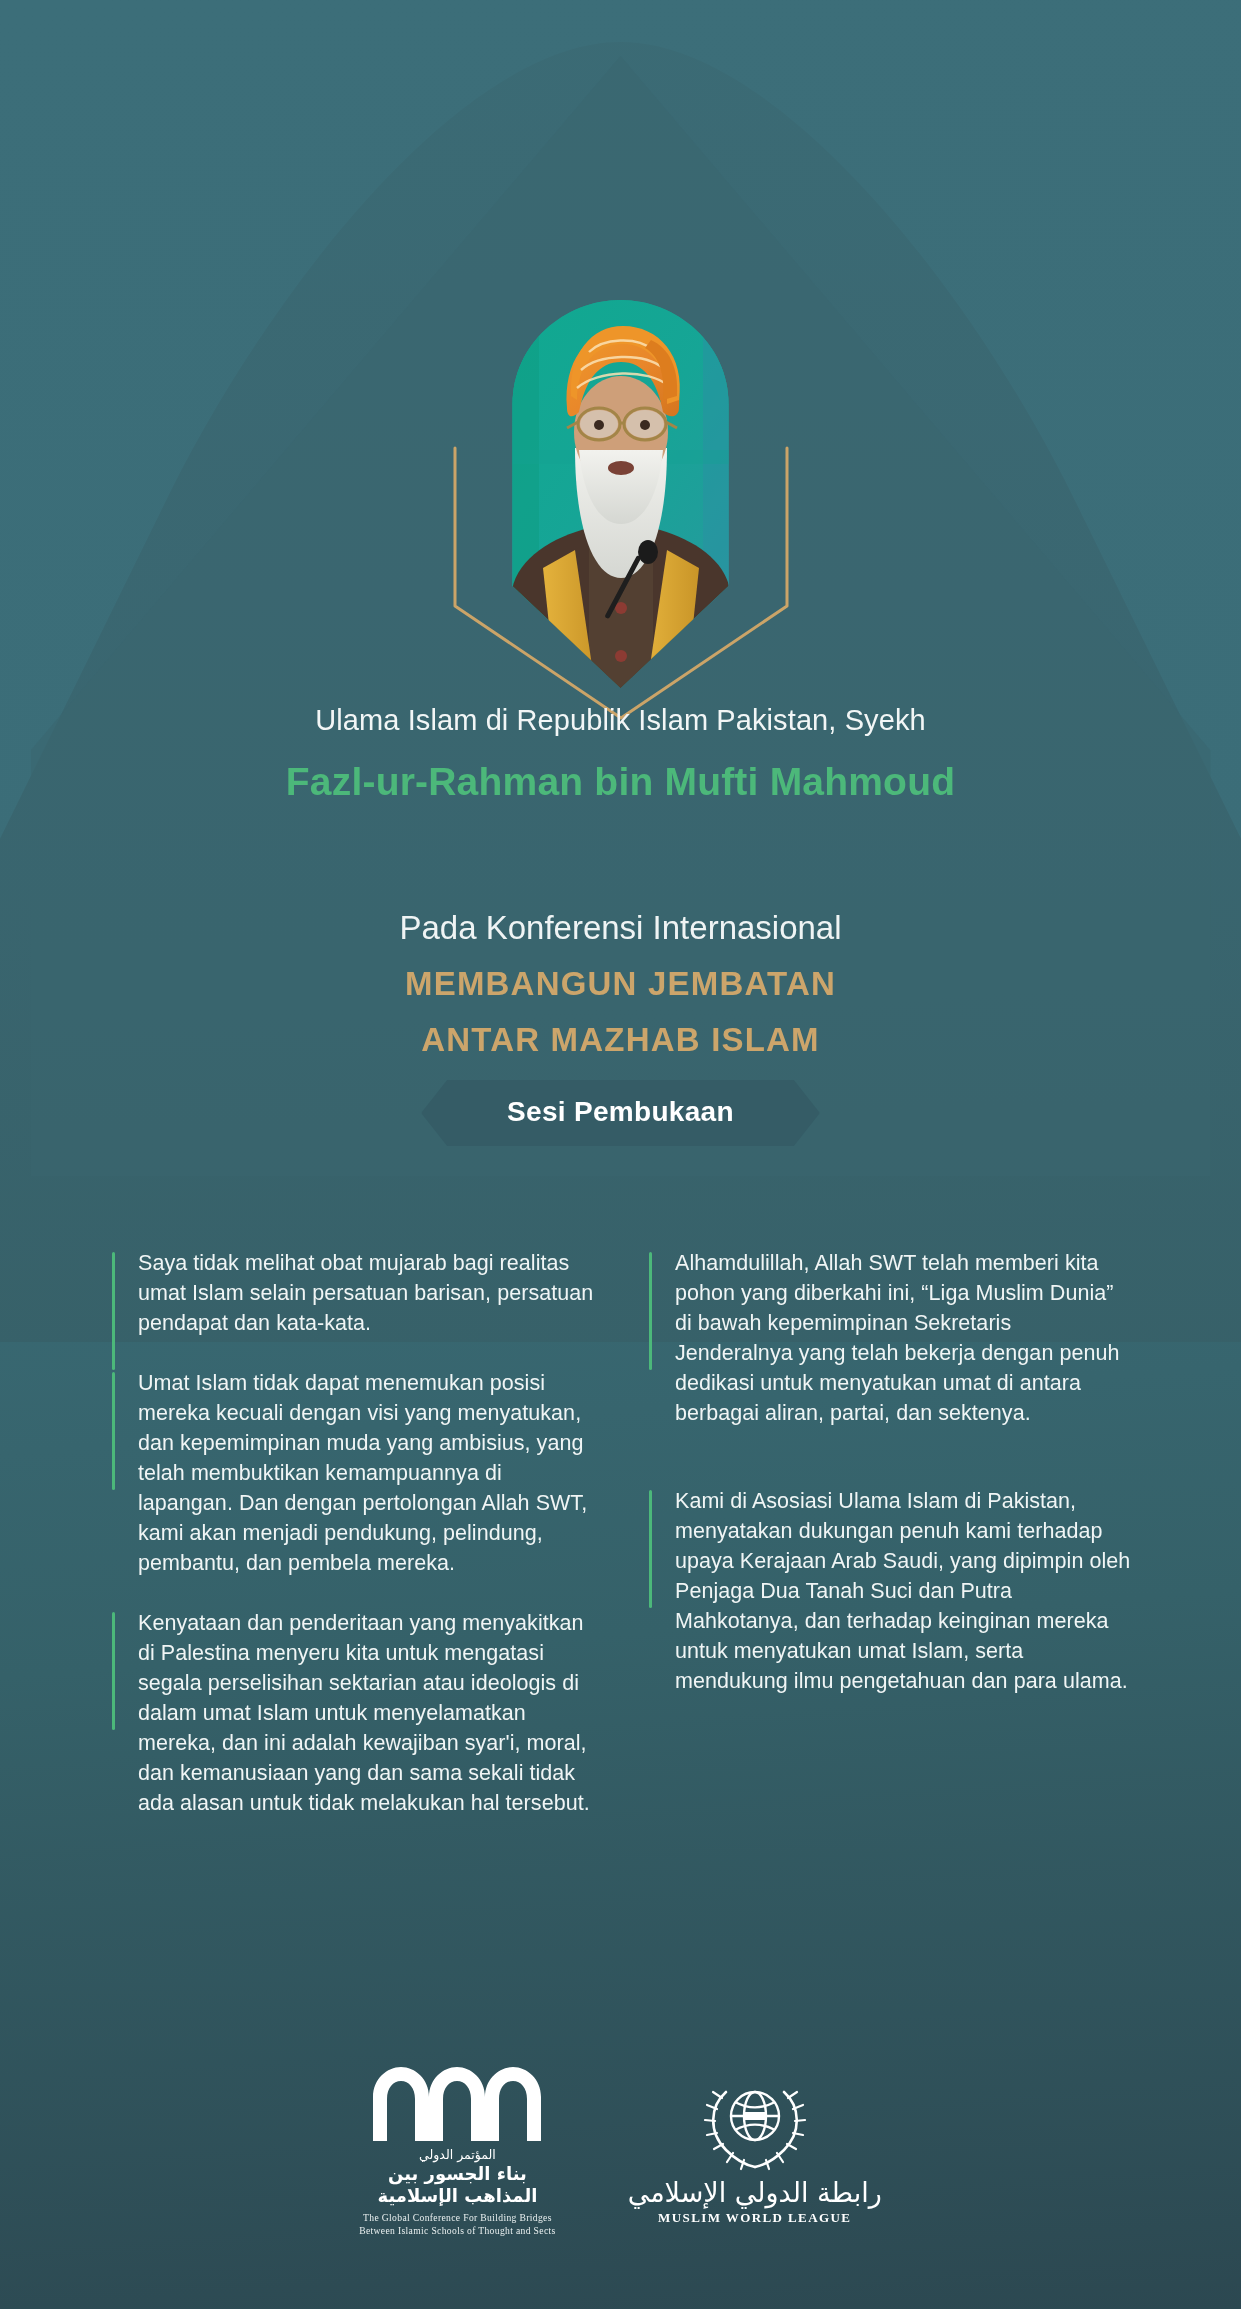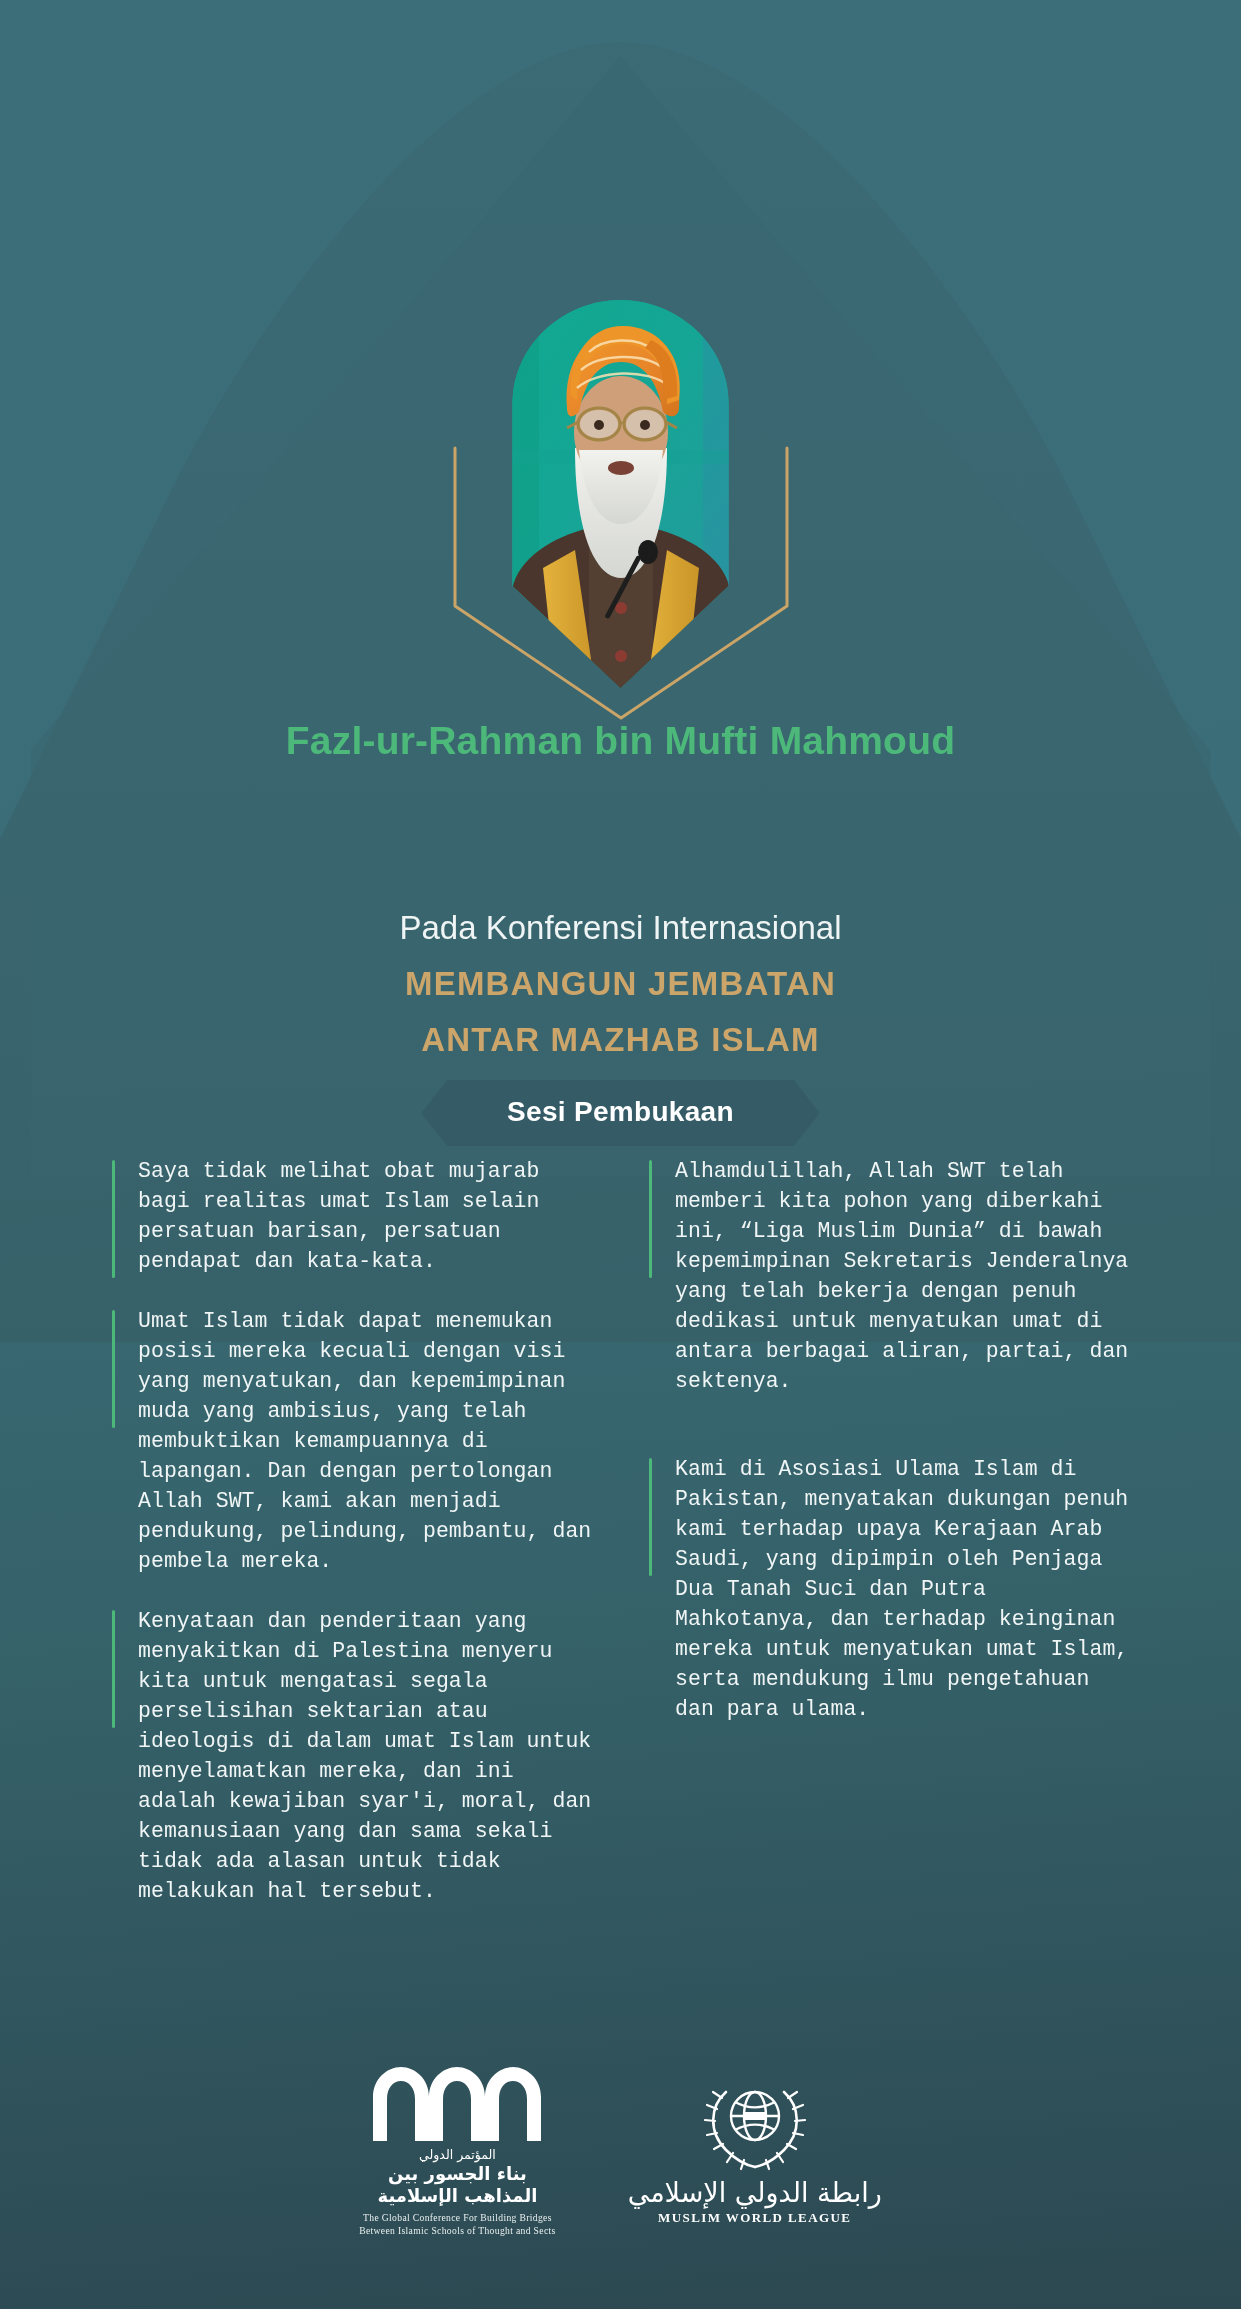--- a/index.html
+++ b/index.html
@@ -113,26 +113,25 @@
     padding:16px 86px 18px;
     -webkit-clip-path:polygon(26px 0, calc(100% - 26px) 0, 100% 50%, calc(100% - 26px) 100%, 26px 100%, 0 50%);
     clip-path:polygon(26px 0, calc(100% - 26px) 0, 100% 50%, calc(100% - 26px) 100%, 26px 100%, 0 50%);
     border-radius:4px;
     white-space:nowrap;
   }
 
   
   .quotes{
     position:absolute;
-    left:112px; top:1156px;
+    left:112px; top:1248px;
     width:1020px;
     display:flex;
     gap:54px;
     align-items:flex-start;
-    font-family:Liberation Mono, monospace;
   }
   .col{width:calc(50% - 27px);}
   .quote{
     position:relative;
     padding-left:26px;
     margin-bottom:30px;
   }
   .quote .bar{
     position:absolute;
     left:0; top:4px;
@@ -280,20 +279,21 @@
         </g>
         <path d="M180,40 C198,48 208,68 206,96 L192,100 C194,74 188,56 174,48 Z" fill="#DD7D1E"></path>
 
         <rect x="150" y="252" width="5" height="70" rx="2.5" fill="#1E1E1E" transform="rotate(28 152 286)"></rect>
         <ellipse cx="177" cy="252" rx="10" ry="12" fill="#1B1B1B"></ellipse>
       </svg>
     </div>
   </div>
 
   <div class="head">
+    <div class="kicker">Ulama Islam di Republik Islam Pakistan, Syekh</div>
     <div class="name">Fazl-ur-Rahman bin Mufti Mahmoud</div>
   </div>
 
   <div class="conf">
     <div class="pre">Pada Konferensi Internasional</div>
     <div class="title">MEMBANGUN JEMBATAN</div>
     <div class="title" style="margin-top:16px">ANTAR MAZHAB ISLAM</div>
   </div>
 
   <div class="badge">Sesi Pembukaan</div>

